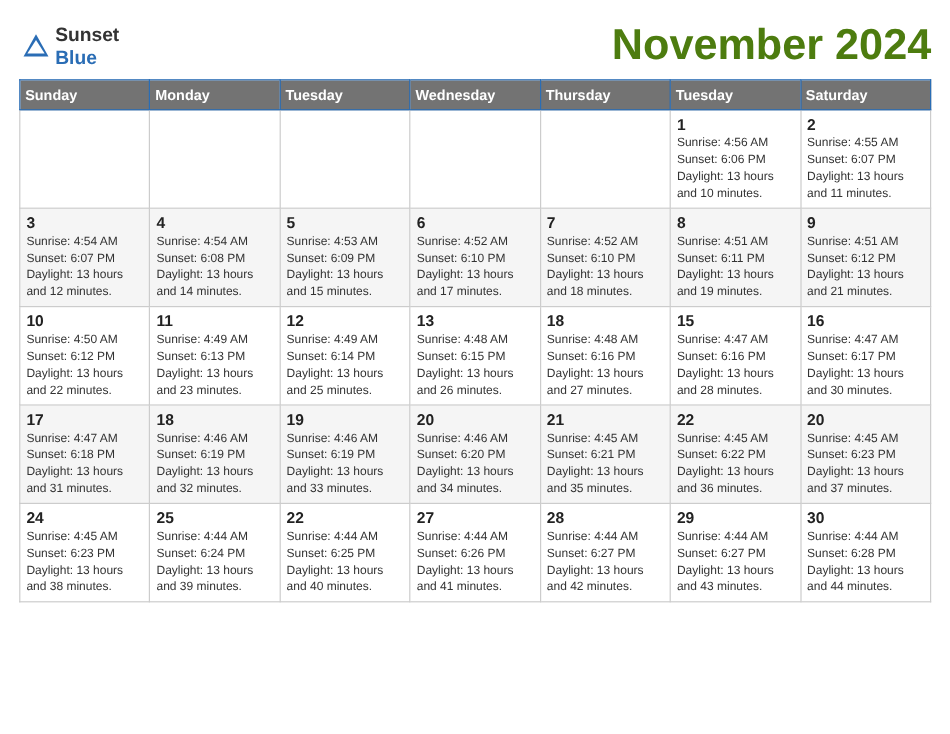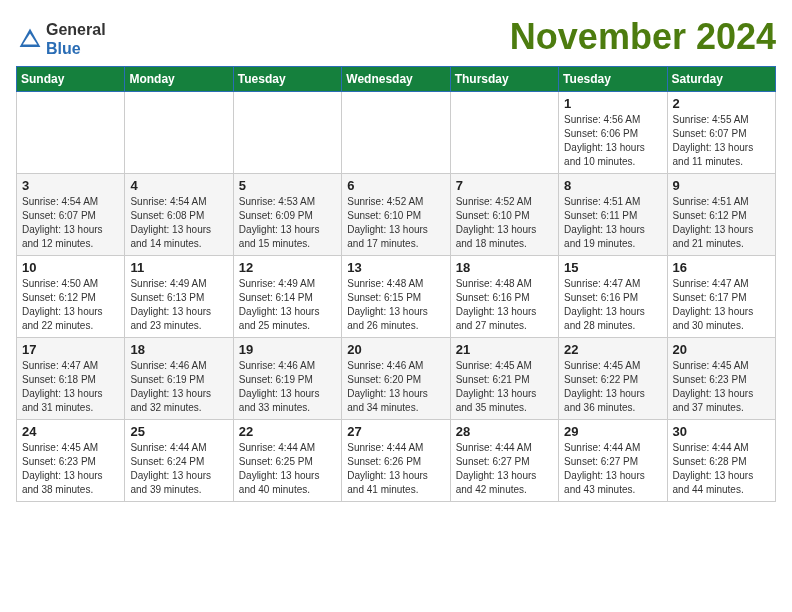--- a/index.html
+++ b/index.html
@@ -53,21 +53,21 @@
     .location {
       font-size: 15px;
       color: #333;
     }
     table {
       width: 100%;
       border-collapse: collapse;
       table-layout: fixed;
     }
     thead th {
-      background-color: #15803d;
+      background-color: #737373;
       color: #fff;
       font-size: 12px;
       font-weight: bold;
       padding: 5px 4px;
       text-align: left;
       border: 1px solid #2a6db5;
     }
     tbody td {
       border: 1px solid #ccc;
       vertical-align: top;
@@ -101,21 +101,21 @@
 </head>
 <body>
 
 <div class="header">
   <div class="logo">
     <svg class="logo-icon" viewBox="0 0 30 30" xmlns="http://www.w3.org/2000/svg">
       <polygon points="15,2 28,25 2,25" fill="#2a6db5"></polygon>
       <polygon points="15,8 24,22 6,22" fill="#fff"></polygon>
     </svg>
     <div class="logo-text">
-      <span class="logo-general">General</span>
+      <span class="logo-general">Sunset</span>
       <span class="logo-blue">Blue</span>
     </div>
   </div>
   <div class="title-block">
     <div class="month-title">November 2024</div>
   </div>
 </div>
 
 <table>
   <thead>

